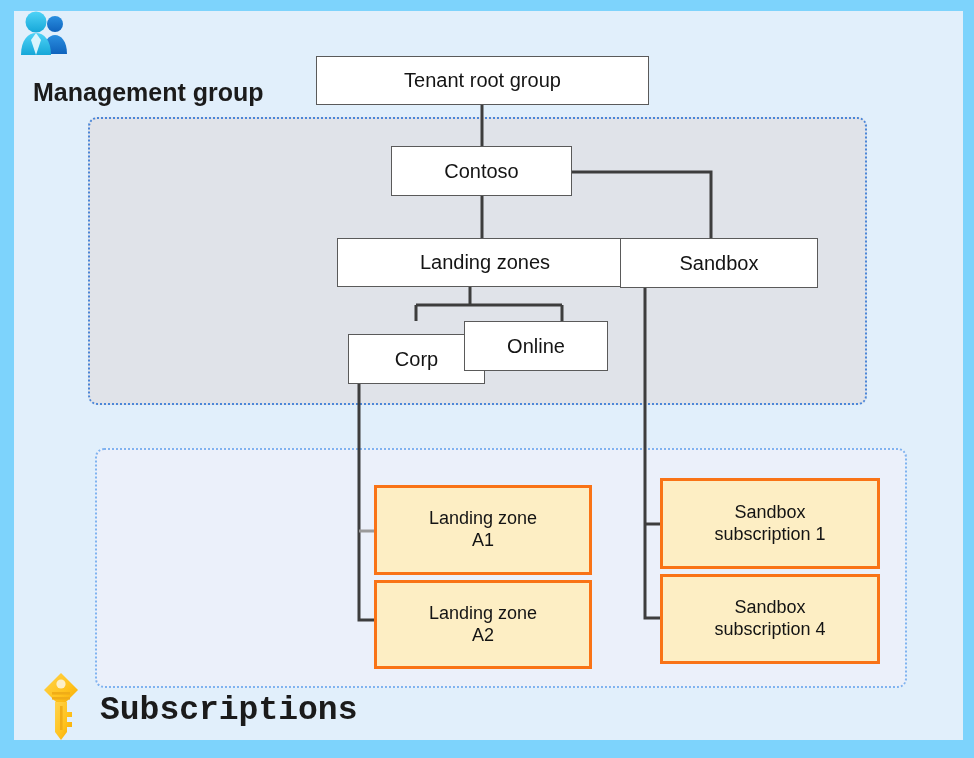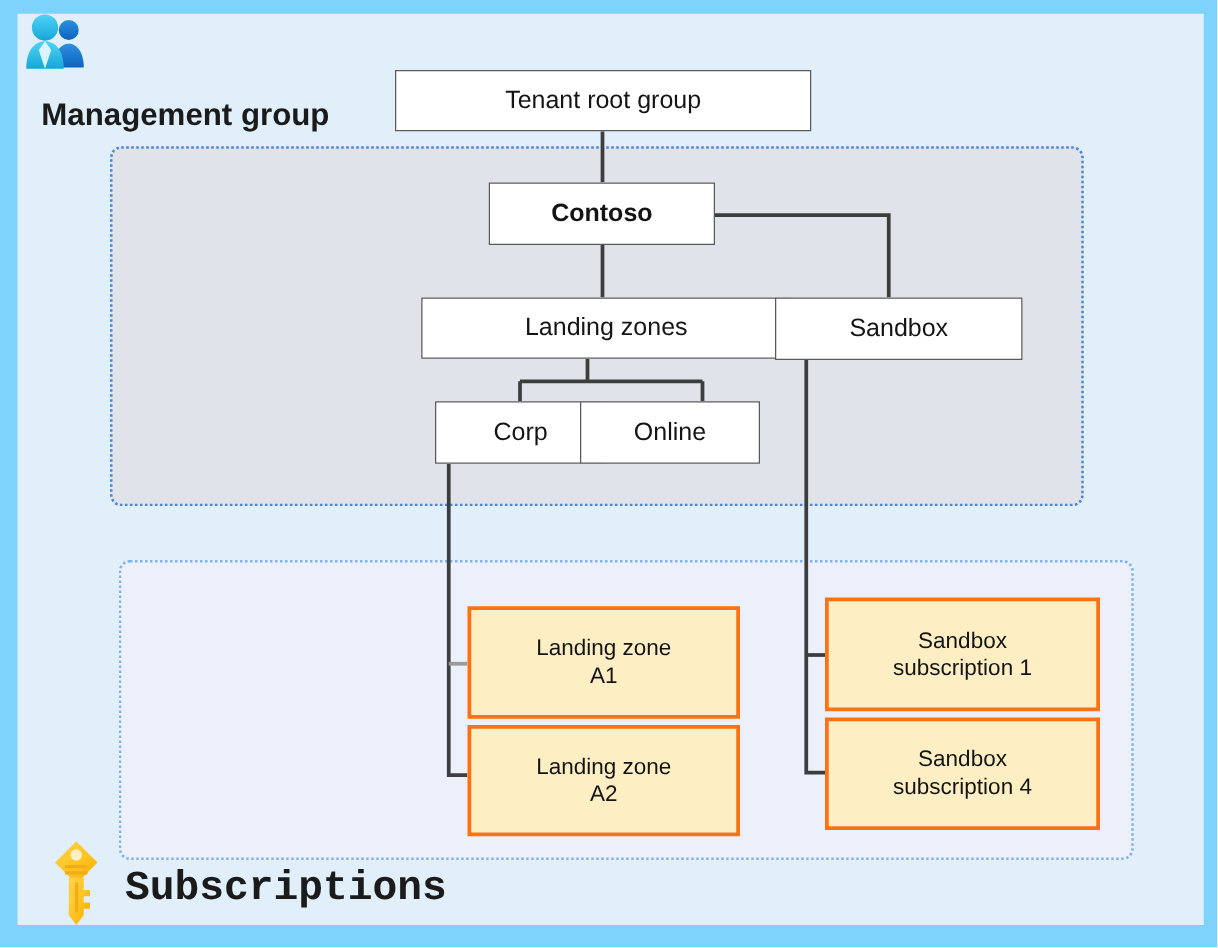--- a/index.html
+++ b/index.html
@@ -102,24 +102,24 @@
     background: #ffffff;
     border: 1px solid #5a5a5a;
     font-size: 20px;
   }
   .node.sub {
     background: #fdeec4;
     border: 3px solid #f97316;
     font-size: 18px;
   }
   #n-tenant   { left: 316px; top: 56px;  width: 333px; height: 49px; }
-  #n-contoso  { left: 391px; top: 146px; width: 181px; height: 50px; font-weight: bold; }
+  #n-contoso  { left: 391px; top: 146px; width: 181px; height: 50px; }
   #n-landing  { left: 337px; top: 238px; width: 296px; height: 49px; }
   #n-sandbox  { left: 620px; top: 238px; width: 198px; height: 50px; }
-  #n-corp     { left: 348px; top: 321px; width: 137px; height: 50px; text-align: right; }
+  #n-corp     { left: 348px; top: 334px; width: 137px; height: 50px; text-align: right; }
   #n-online   { left: 464px; top: 321px; width: 144px; height: 50px; }
   #n-lza1     { left: 374px; top: 485px; width: 218px; height: 90px; }
   #n-lza2     { left: 374px; top: 580px; width: 218px; height: 89px; }
   #n-sbs1     { left: 660px; top: 478px; width: 220px; height: 91px; }
   #n-sbs2     { left: 660px; top: 574px; width: 220px; height: 90px; }
 </style>
 </head>
 <body>
 
 <div id="canvas">

